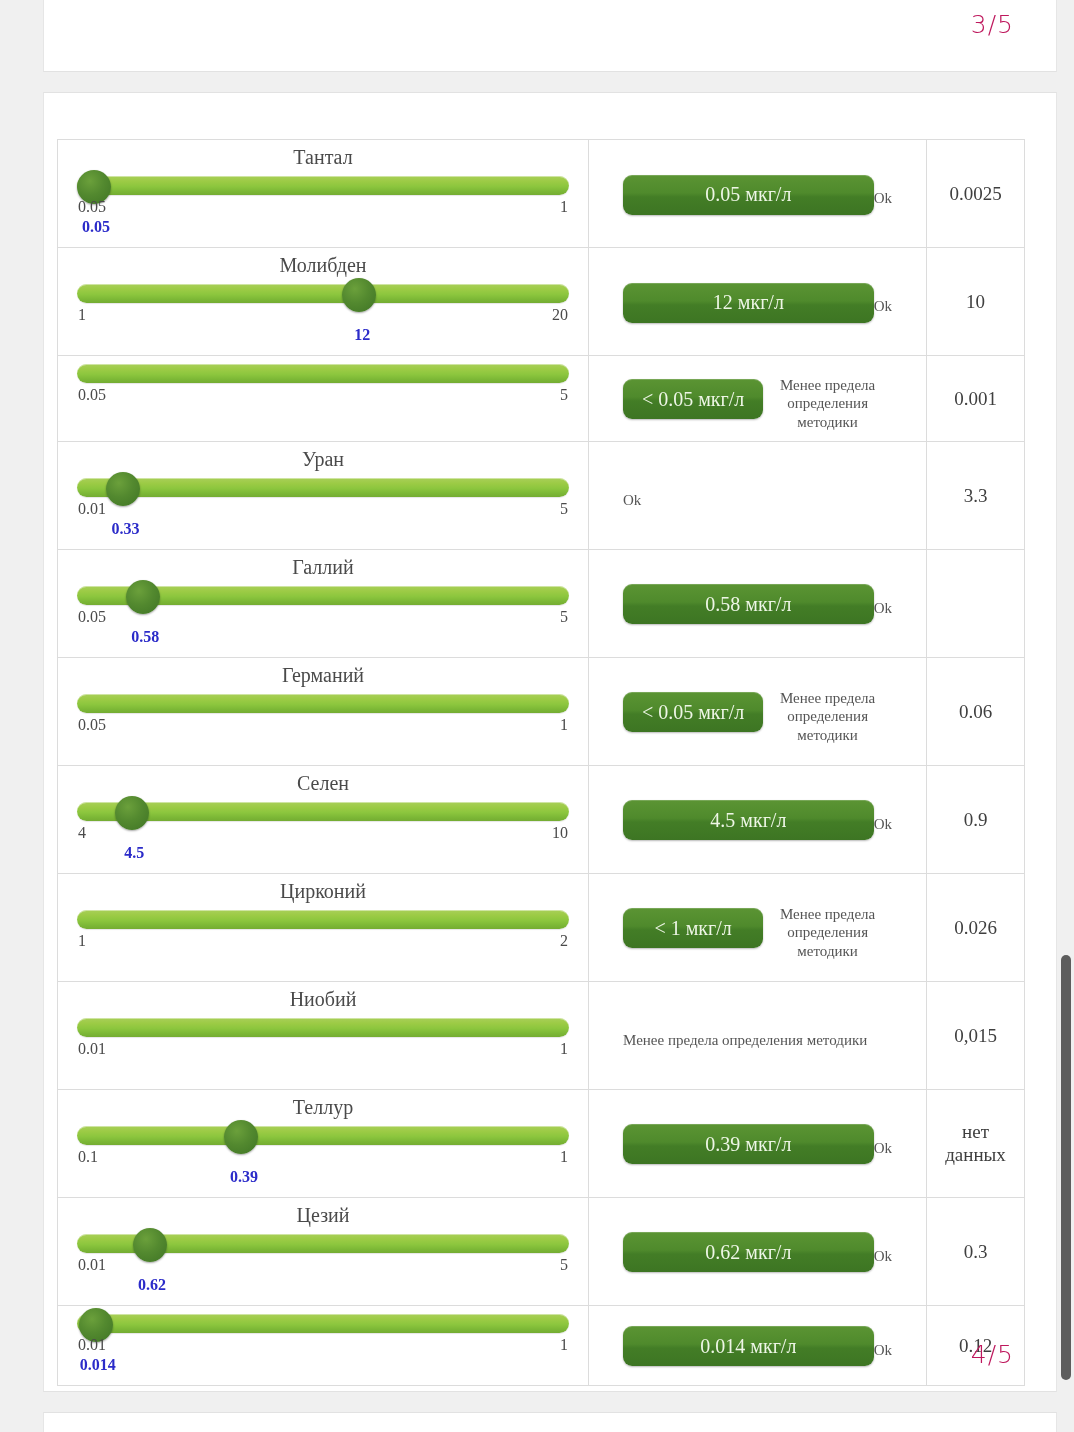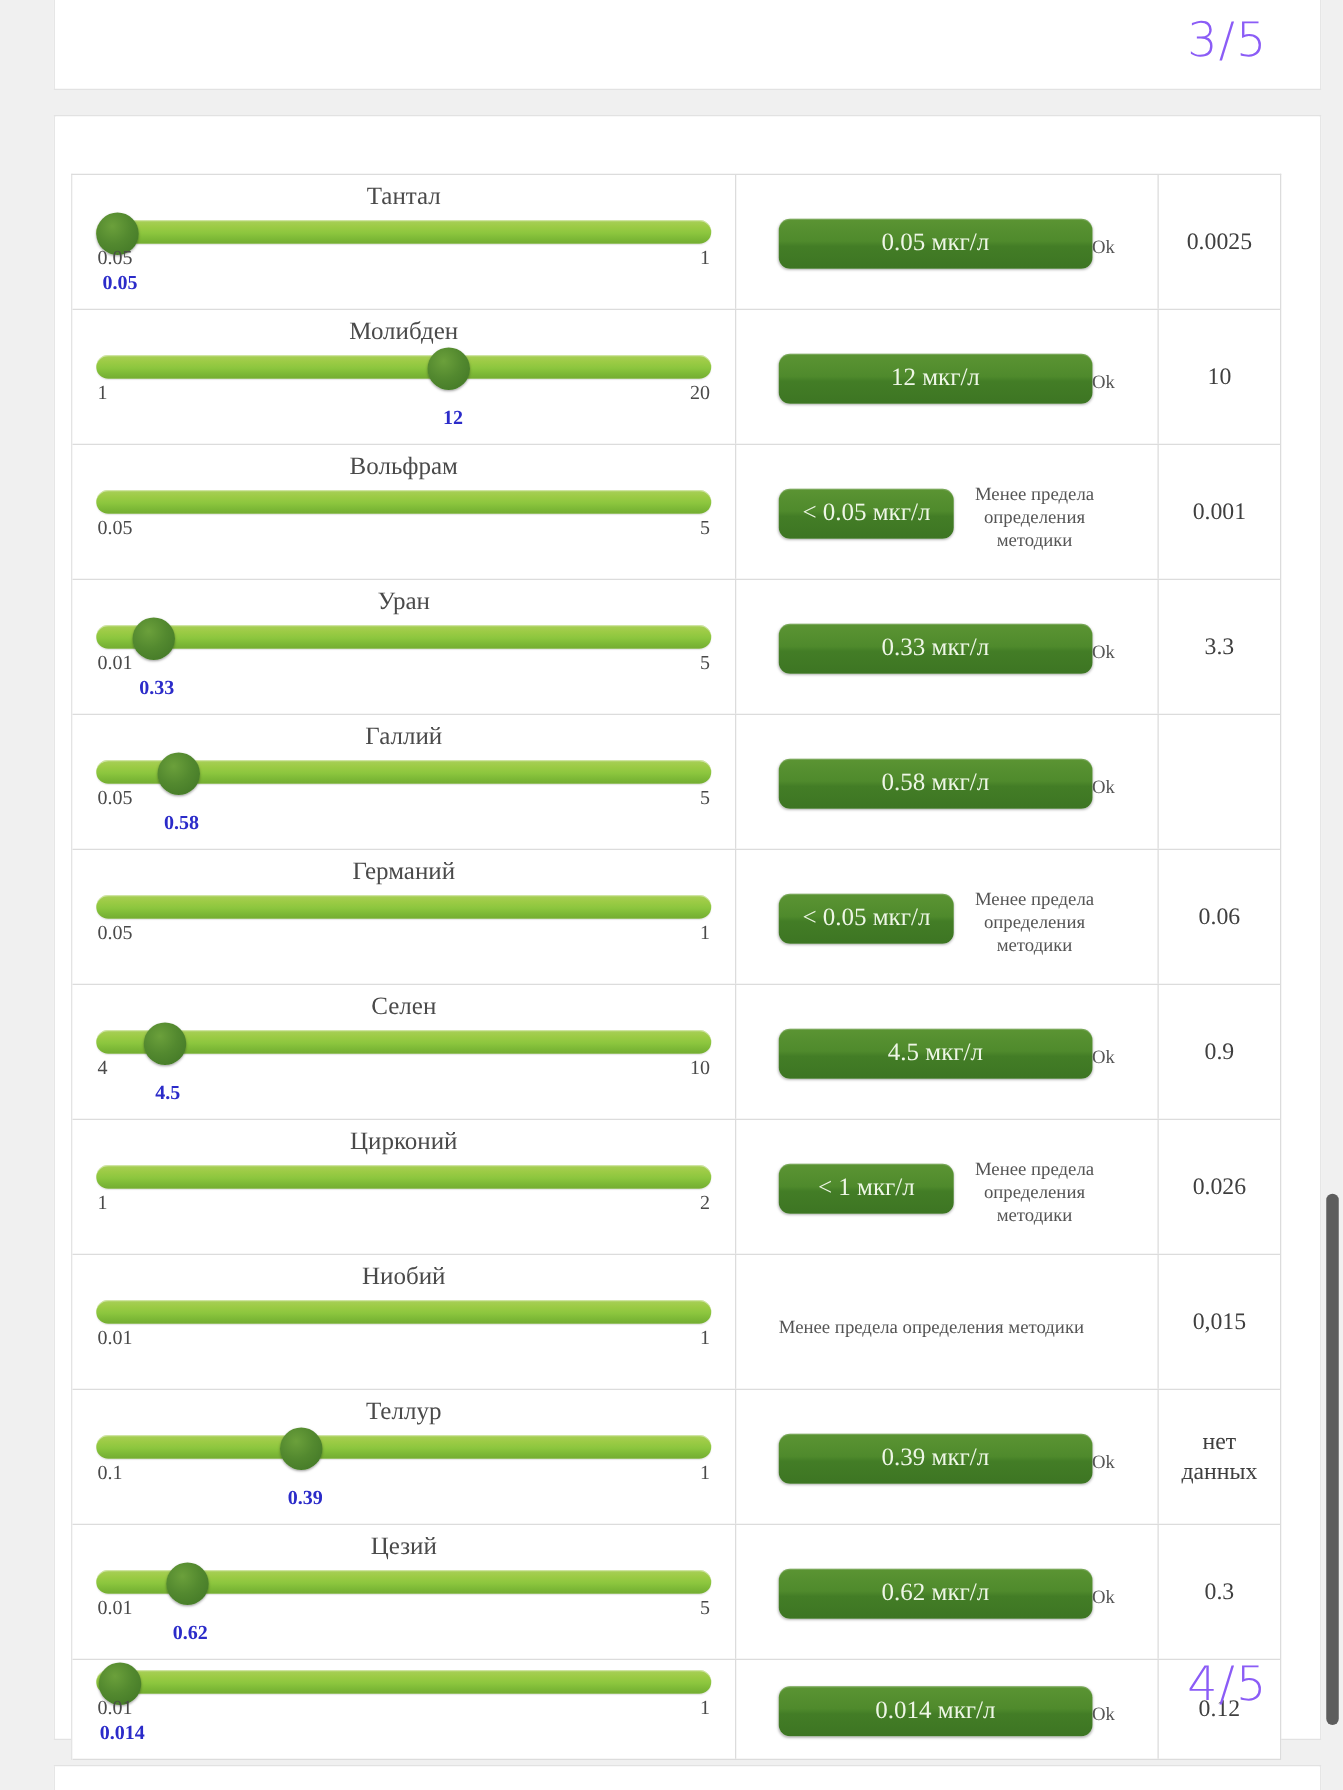--- a/index.html
+++ b/index.html
@@ -25,22 +25,22 @@
     border-left: 1px solid #e6e6e6;
     border-right: 1px solid #e6e6e6;
   }
   .sheet-prev  { top: -16px;  height: 88px; border-top: none; border-bottom: 1px solid #e2e2e2; }
   .sheet-main  { top: 92px;   height: 1300px; border-top: 1px solid #e2e2e2; border-bottom: 1px solid #e2e2e2; }
   .sheet-next  { top: 1412px; height: 40px;  border-top: 1px solid #e2e2e2; }
 
   .page-num {
     position: absolute;
     right: 42px;
-    color: #8b5cf6;
-    font-size: 38px;
+    color: #be185d;
+    font-size: 25px;
     font-weight: 300;
     letter-spacing: 1px;
     white-space: nowrap;
   }
   .page-num-top    { top: 26px; }
   .page-num-bottom { bottom: 22px; }
 
   
   .tbl {
     position: absolute;
@@ -240,21 +240,20 @@
             </div>
           </div>
           <div class="cell-badge">
             <div class="badge">12 мкг/л</div>
             <div class="badge-status">Ok</div>
           </div>
           <div class="cell-norm">10</div>
         </div>
         <div class="row">
           <div class="cell-slider">
-            <div class="el-title">Вольфрам</div>
             <div class="track-wrap">
               <div class="track"></div>
             </div>
             <div class="scale">
               <span class="mn">0.05</span>
               <span class="mx">5</span>
             </div>
             <div class="valrow"></div>
           </div>
           <div class="cell-badge">
@@ -272,21 +271,20 @@
             </div>
             <div class="scale">
               <span class="mn">0.01</span>
               <span class="mx">5</span>
             </div>
             <div class="valrow">
               <span class="val" style="left: calc(6.4% + 17.824px);">0.33</span>
             </div>
           </div>
           <div class="cell-badge">
-            <div class="badge">0.33 мкг/л</div>
             <div class="badge-status">Ok</div>
           </div>
           <div class="cell-norm">3.3</div>
         </div>
         <div class="row">
           <div class="cell-slider">
             <div class="el-title">Галлий</div>
             <div class="track-wrap">
               <div class="track"></div>
               <div class="knob" style="left: calc(10.7% + 13.362px);"></div>

